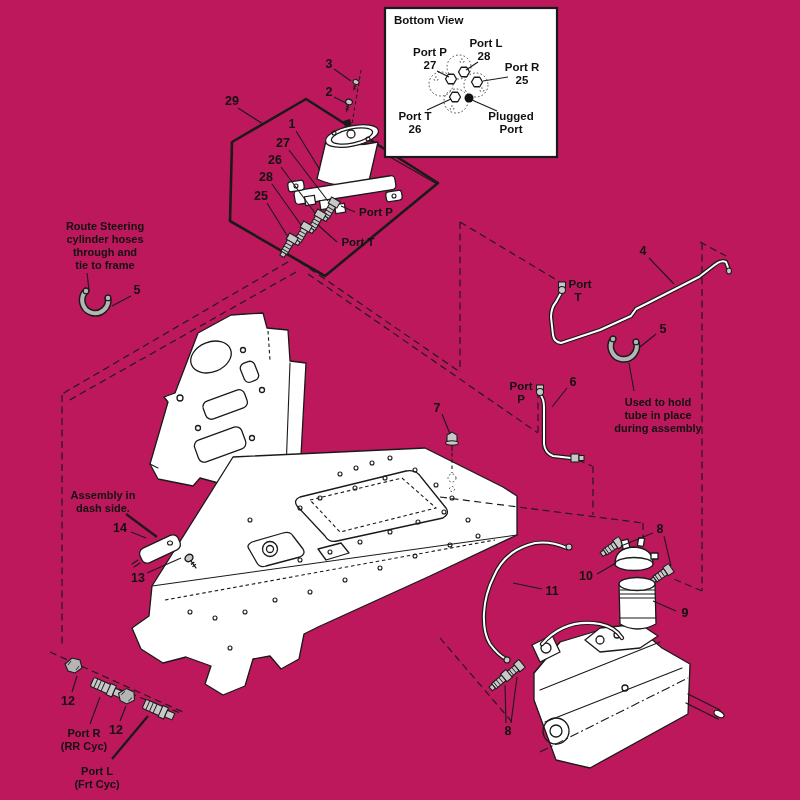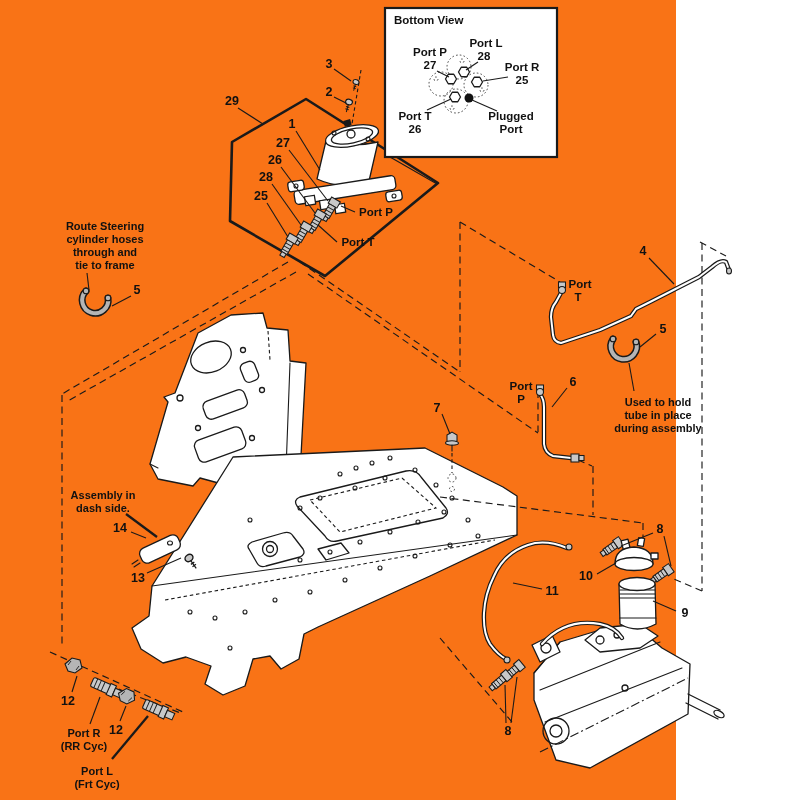--- a/index.html
+++ b/index.html
@@ -1,16 +1,16 @@
 <!DOCTYPE html>
 <html><head>
 <meta charset="utf-8">
 <style>
   html,body{margin:0;padding:0;background:#fff;}
-  #stage{width:676px;height:800px;position:relative;background:#f97316;}
+  #stage{width:800px;height:800px;position:relative;background:#be185d;}
   svg{display:block;}
   .ln{fill:none;stroke:#1a1a1a;stroke-width:1.3;stroke-linejoin:round;stroke-linecap:round;}
   .thk{stroke-width:2.6;}
   .thin{stroke-width:1.1;}
   .whf{fill:#fff;stroke:#1a1a1a;stroke-width:1.3;stroke-linejoin:round;}
   .dash{fill:none;stroke:#1a1a1a;stroke-width:1.15;stroke-dasharray:7 4.5;}
   .dash2{fill:none;stroke:#1a1a1a;stroke-width:1.1;stroke-dasharray:3.5 2.8;}
   .dashdot{fill:none;stroke:#1a1a1a;stroke-width:1.1;stroke-dasharray:9 3 2 3;}
   .dot{fill:none;stroke:#444;stroke-width:1;stroke-dasharray:1.6 2.2;}
   .lead{fill:none;stroke:#1a1a1a;stroke-width:1.1;}

